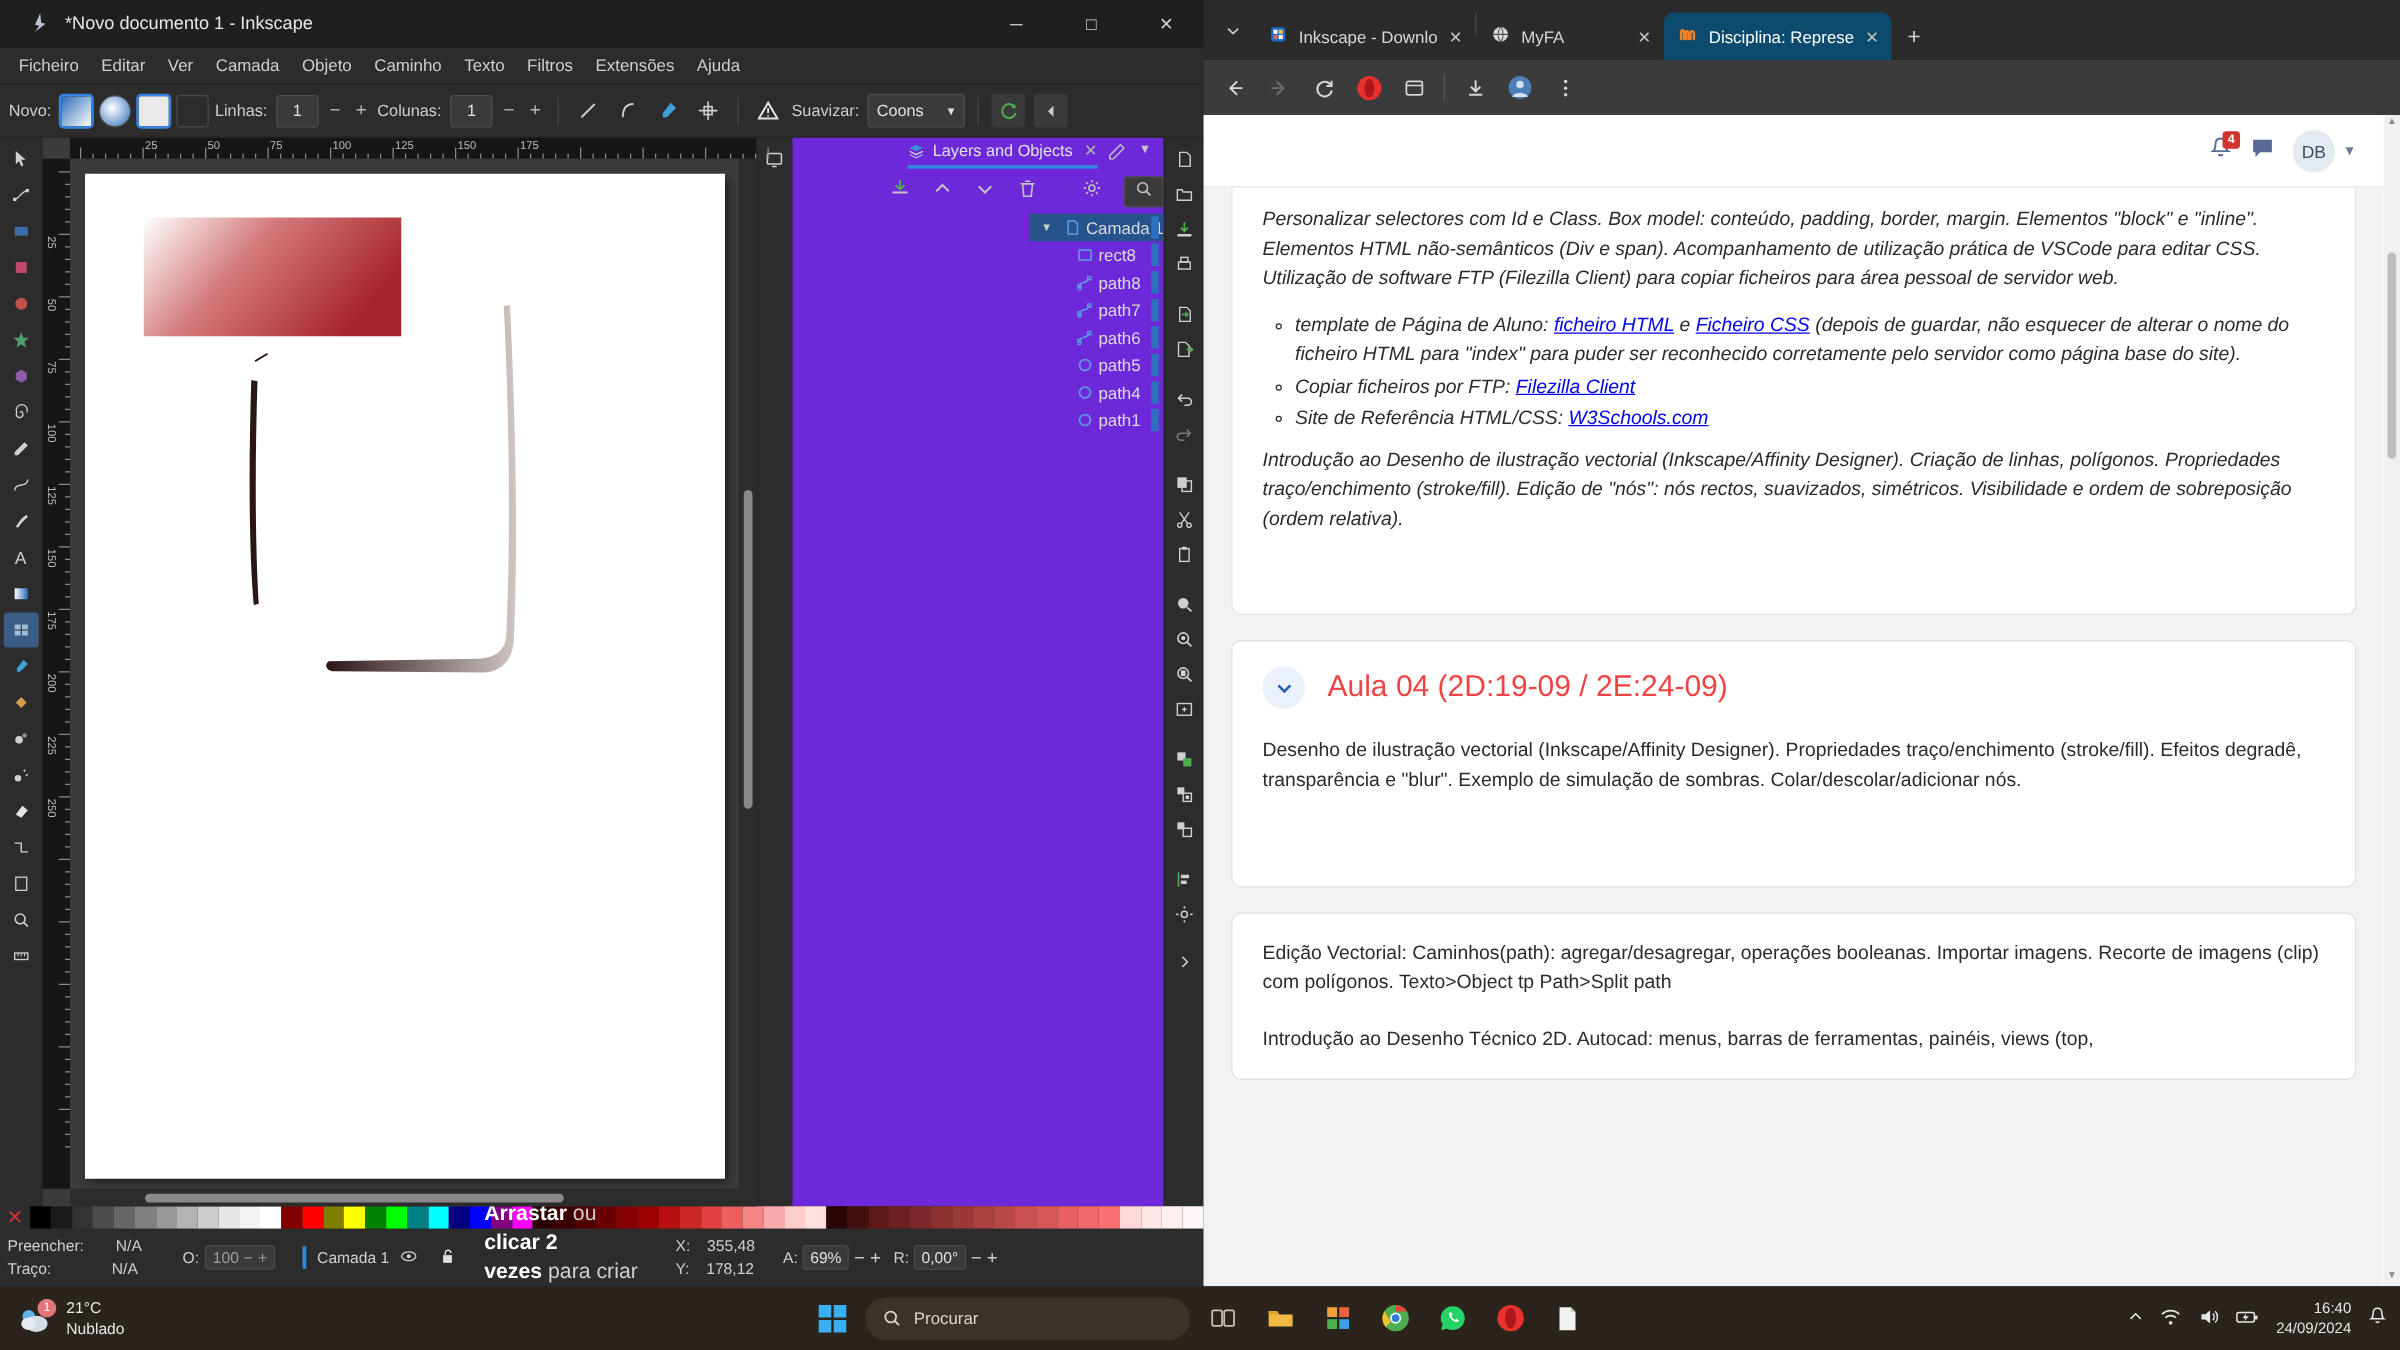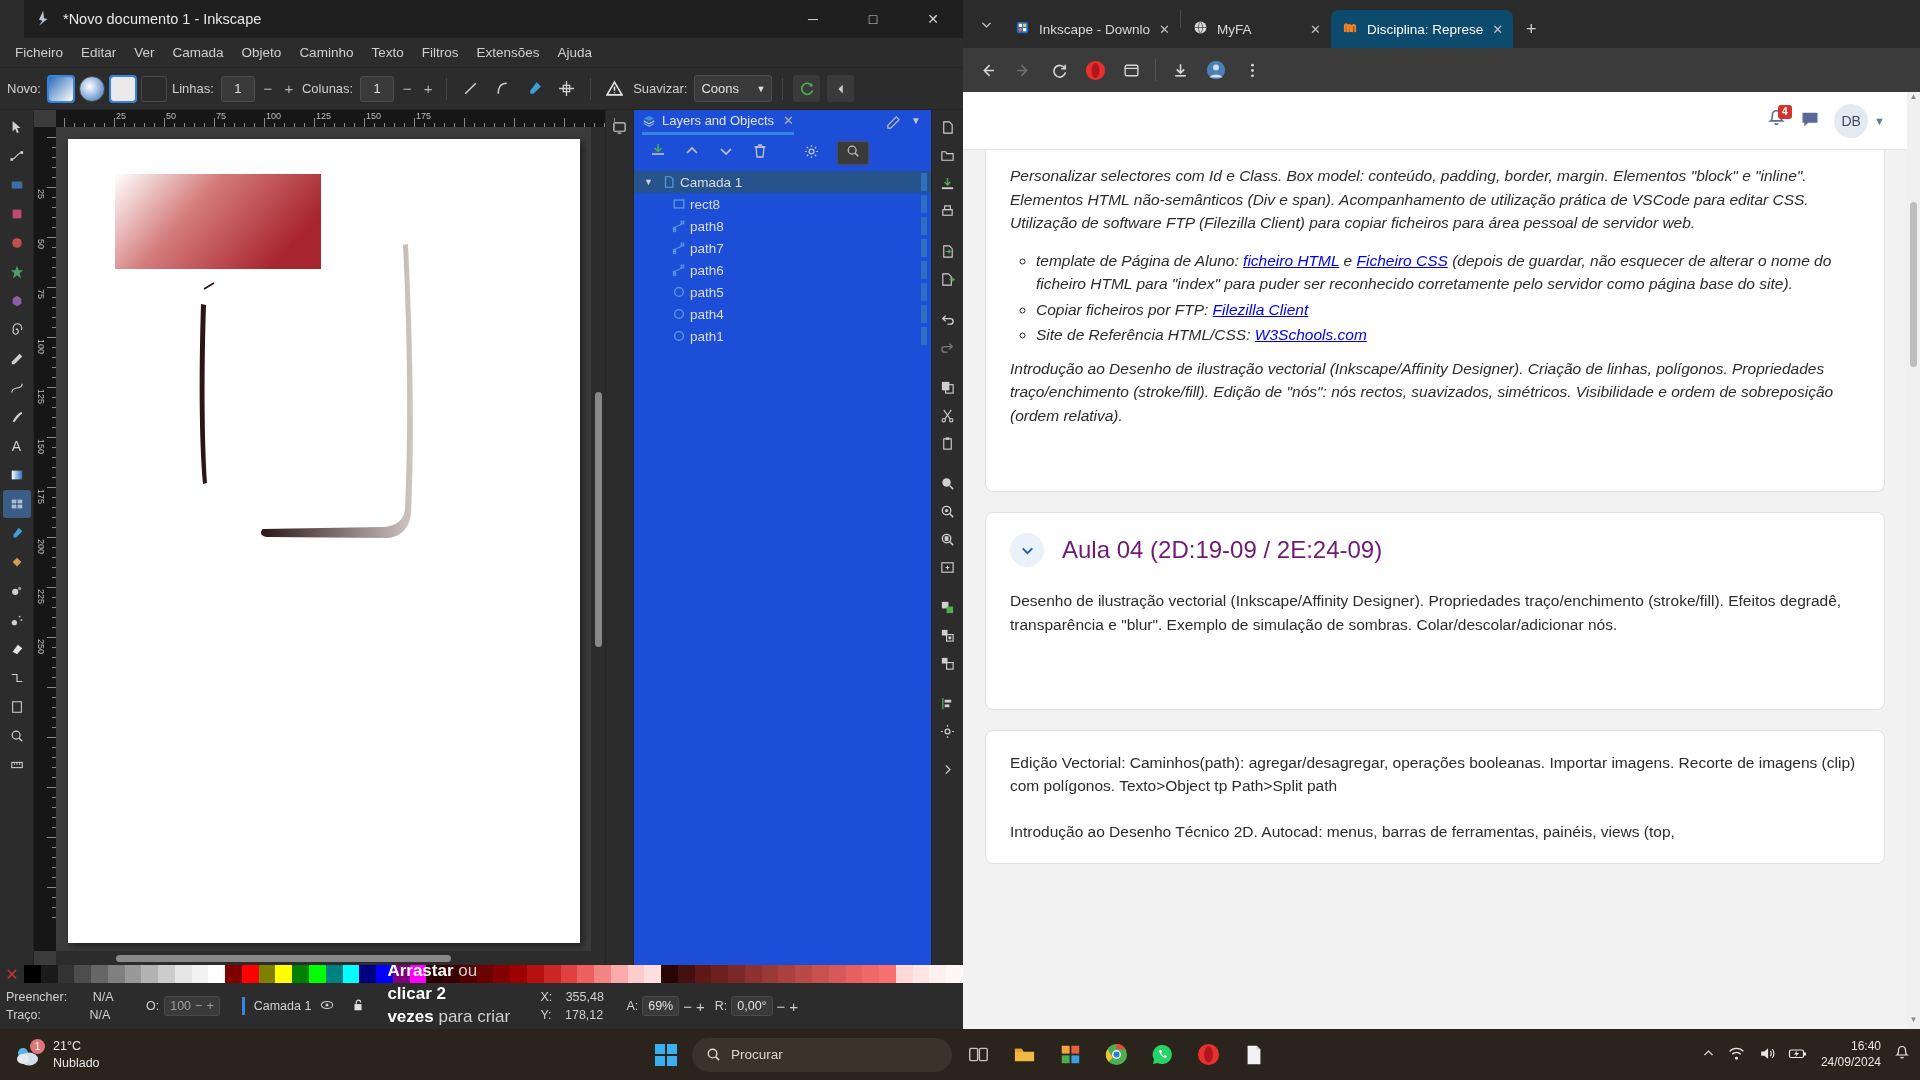--- a/index.html
+++ b/index.html
@@ -12,21 +12,21 @@
   #root { position: relative; width: 1920px; height: 1080px; }
 
   
   #inkscape {
     position: absolute; left: 0; top: 0; width: 963px; height: 1029px;
     background: #2c2c2c; color: #d6d6d6;
     display: flex; flex-direction: column;
   }
   .ink-titlebar {
     height: 38px; background: #1f1f1f; display: flex; align-items: center;
-    padding-left: 10px; position: relative; flex: 0 0 38px; margin-left: 24px;
+    padding-left: 23px; position: relative; flex: 0 0 38px;
   }
   .ink-logo { width: 20px; height: 20px; margin-right: 9px; }
   .ink-title { font-size: 14.5px; color: #e8e8e8; }
   .winbtns { position: absolute; right: 0; top: 0; height: 38px; display: flex; }
   .winbtn {
     width: 60px; height: 38px; display: flex; align-items: center; justify-content: center;
     color: #d0d0d0; font-size: 14px;
   }
 
   .ink-menubar {
@@ -99,22 +99,22 @@
     background: #888; border-radius: 4px;
   }
   .vscrollbar { width: 14px; background: #2c2c2c; position: relative; }
   .vscroll-thumb {
     position: absolute; top: 265px; left: 4px; width: 7px; height: 255px;
     background: #888; border-radius: 4px;
   }
 
   
   .ink-dock {
-    width: 298px; background: #1d4ed8; border-left: 1px solid #242424;
-    display: flex; flex-direction: column;
+    width: 298px; background: #6d28d9; border-left: 1px solid #242424;
+    display: flex; flex-direction: column; align-items: flex-end;
   }
   .dock-tabs { height: 28px; display: flex; align-items: center; padding-left: 8px; gap: 8px; }
   .dock-tab {
     font-size: 13px; color: #e3e3e3; display: flex; align-items: center; gap: 6px;
     padding-bottom: 4px;
   }
   .dock-tab.active { border-bottom: 3px solid #3584e4; }
   .dock-tab .x { color: #b0b0b0; font-size: 13px; margin-left: 3px; }
   .dock-tabs-right { margin-left: auto; display: flex; gap: 10px; padding-right: 10px; color: #c5c5c5; }
   .dock-toolrow {
@@ -223,21 +223,21 @@
   }
   .section-card.first { border-radius: 0 0 8px 8px; border-top: none; margin-top: 0; font-style: italic; }
   .mtext { font-size: 15.5px; color: #2b2b2b; line-height: 1.52; }
   .mlist { margin: 14px 0 10px 26px; }
   .mlist li { font-size: 15.5px; color: #2b2b2b; line-height: 1.52; list-style-type: circle; margin-bottom: 2px; }
   .sec-header { display: flex; align-items: center; gap: 18px; margin-bottom: 22px; }
   .sec-toggle {
     width: 34px; height: 34px; border-radius: 50%; background: #eaf1fb;
     display: flex; align-items: center; justify-content: center; color: #1f5fb0;
   }
-  .sec-title { font-size: 24px; color: #701a75; font-weight: normal; }
+  .sec-title { font-size: 24px; color: #ef4444; font-weight: normal; }
 
   .op-vscroll { width: 13px; background: #f0f0f0; position: relative; }
   .op-vthumb { position: absolute; left: 3px; top: 110px; width: 7px; height: 165px; background: #bdbdbd; border-radius: 4px; }
   .op-vup, .op-vdn { position: absolute; left: 0; width: 13px; height: 14px; color: #8a8a8a; font-size: 8px; text-align: center; }
   .op-vup { top: 0; } .op-vdn { bottom: 0; }
 
   
   #taskbar {
     position: absolute; left: 0; bottom: 0; width: 1920px; height: 51px;
     background: #2a241d; display: flex; align-items: center; color: #e8e8e8;

